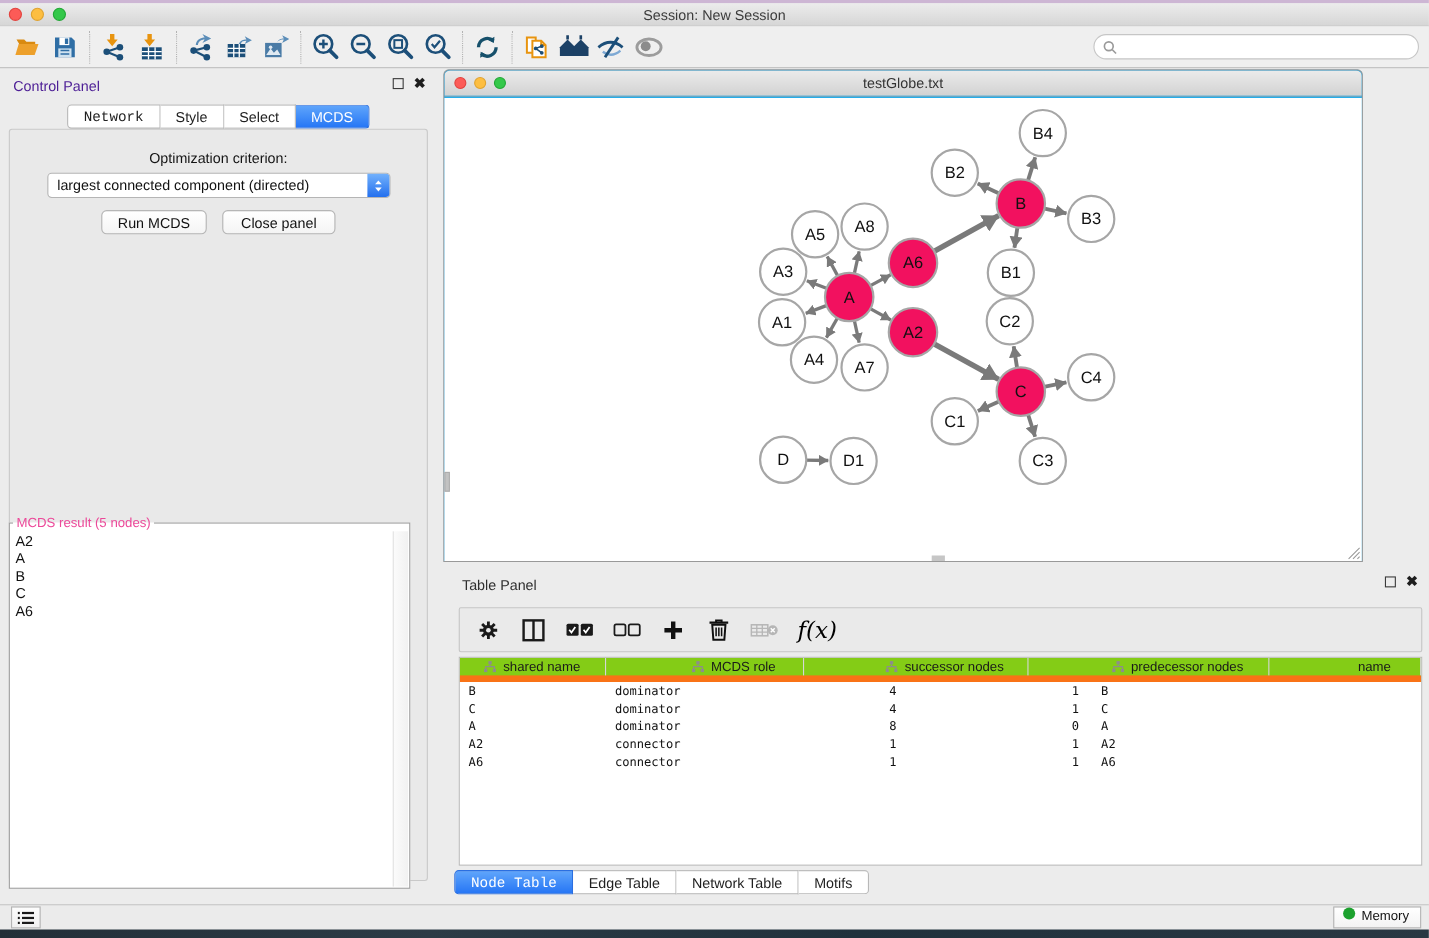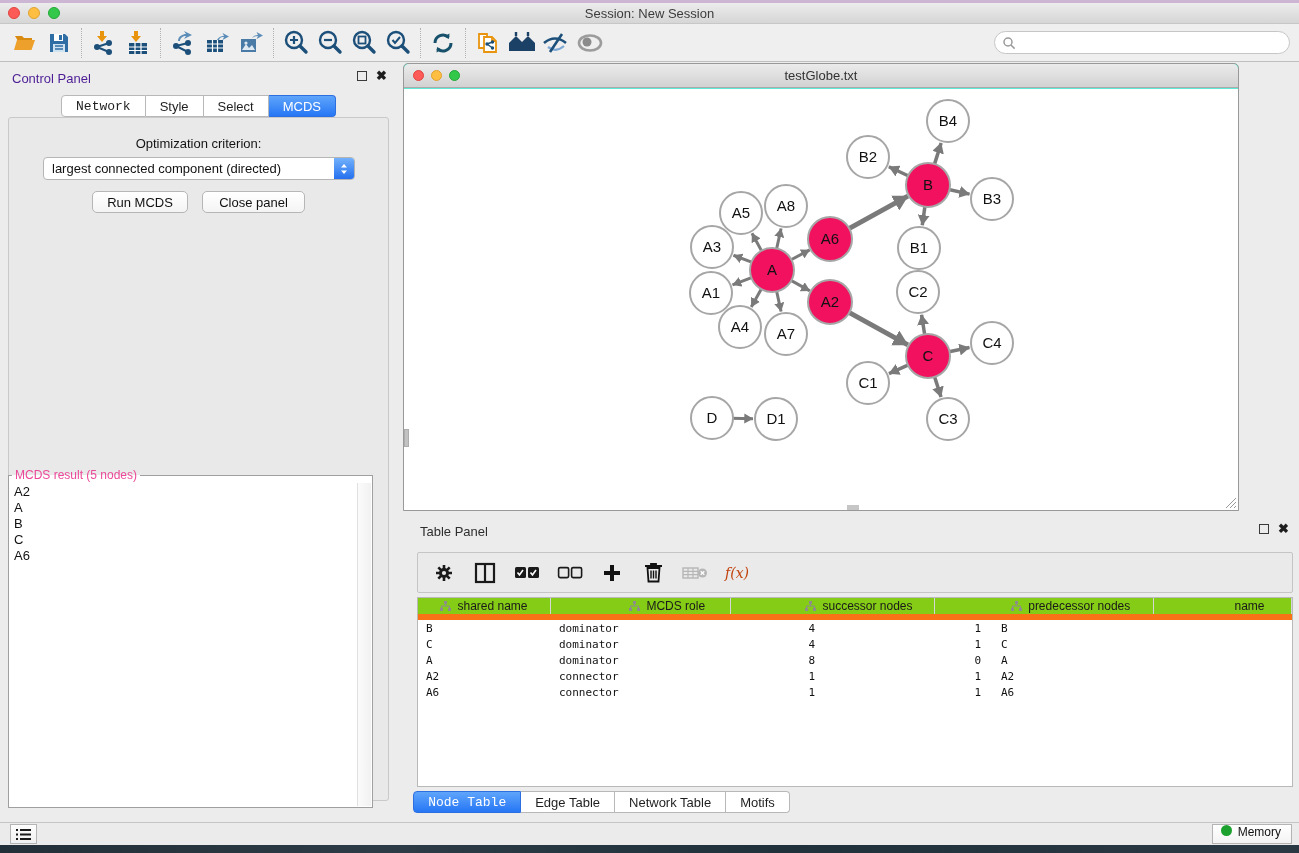--- a/index.html
+++ b/index.html
@@ -57,40 +57,40 @@
   .result-fieldset { position:absolute; left:8px; top:403px; width:365px; height:340px;
     border:1px solid #9f9f9f; background:#ffffff; }
   .result-fieldset legend { font-size:12px; color:#ec4899; padding:0 3px; margin-left:3px; background:transparent; }
   .result-list { position:absolute; left:1px; top:2px; width:346px; bottom:1px; overflow:hidden; }
   .result-item { font-size:13px; color:#111; padding:1px 0 1px 4px; line-height:14px; }
   .result-scroll { position:absolute; top:1px; right:1px; width:14px; bottom:1px;
     background:linear-gradient(to right,#fbfbfb,#f1f1f1); border-left:1px solid #e0e0e0; }
 
   
   .net-window { position:absolute; left:403px; top:63px; width:836px; height:448px;
-    border:1px solid #999; border-radius:5px 5px 0 0; background:#5eead4; }
+    border:1px solid #999; border-radius:5px 5px 0 0; background:#0ea5e9; }
   .net-titlebar { position:absolute; left:0; top:0; width:100%; height:24px;
     background:linear-gradient(#ebebeb,#d2d2d2); border-bottom:1px solid #aaa; border-radius:5px 5px 0 0;
     display:flex; align-items:center; }
   .net-titlebar .lights { left:9px; top:6px; gap:7px; }
   .net-titlebar .light { width:11px; height:11px; }
   .net-title { width:100%; text-align:center; font-size:13px; color:#333; }
   .net-canvas { position:absolute; left:0; top:25px; right:0; bottom:0; background:#fff; overflow:hidden; }
   .v-nub { position:absolute; left:0px; top:365px; width:5px; height:18px; background:#c2c2c2; border:1px solid #adadad; }
   .h-nub { position:absolute; left:443px; bottom:0px; width:12px; height:5px; background:#c6c6c6; }
   .resize-grip { position:absolute; right:1px; bottom:1px; }
 
   
   .table-panel { position:absolute; left:403px; top:515px; width:896px; height:307px; }
   .tp-header { position:absolute; left:17px; top:9px; font-size:13px; color:#2e2e2e; }
   .tp-controls { position:absolute; right:10px; top:9px; display:flex; gap:9px; align-items:center; }
   .tp-toolbar { position:absolute; left:14px; top:37px; width:876px; height:41px; background:#eaeaea;
     border:1px solid #c5c5c5; border-radius:2px; display:flex; align-items:center; padding-left:14px; gap:17px; }
   .tp-tbtn { display:flex; align-items:center; justify-content:center; min-width:24px; height:26px; }
-  .fx { font-family:"DejaVu Serif", serif; font-style:italic; font-size:14px; color:#c2410c; }
+  .fx { font-family:"DejaVu Serif", serif; font-style:italic; font-size:21px; color:#000000; }
 
   .datatable { position:absolute; left:14px; top:82px; width:876px; height:190px; background:#fff;
     border:1px solid #b9b9b9; overflow:hidden; }
   .dt-headrow { display:flex; height:22px; border-bottom:6px solid #f97316; background:#84cc16;justify-content:space-between; }
   .dt-h { display:flex; align-items:center; justify-content:center; gap:6px; font-size:12px; color:#1a1a1a;
     border-right:1px solid #d6d6d6; height:100%; }
   .dt-row { display:flex; height:16px; align-items:center; }
   .dt-c { font-family:"DejaVu Sans Mono", monospace; font-size:11px; color:#111; padding-left:8px;
     white-space:nowrap; overflow:hidden; }
   .dt-c.num { text-align:right; padding-right:12px; padding-left:0; }

